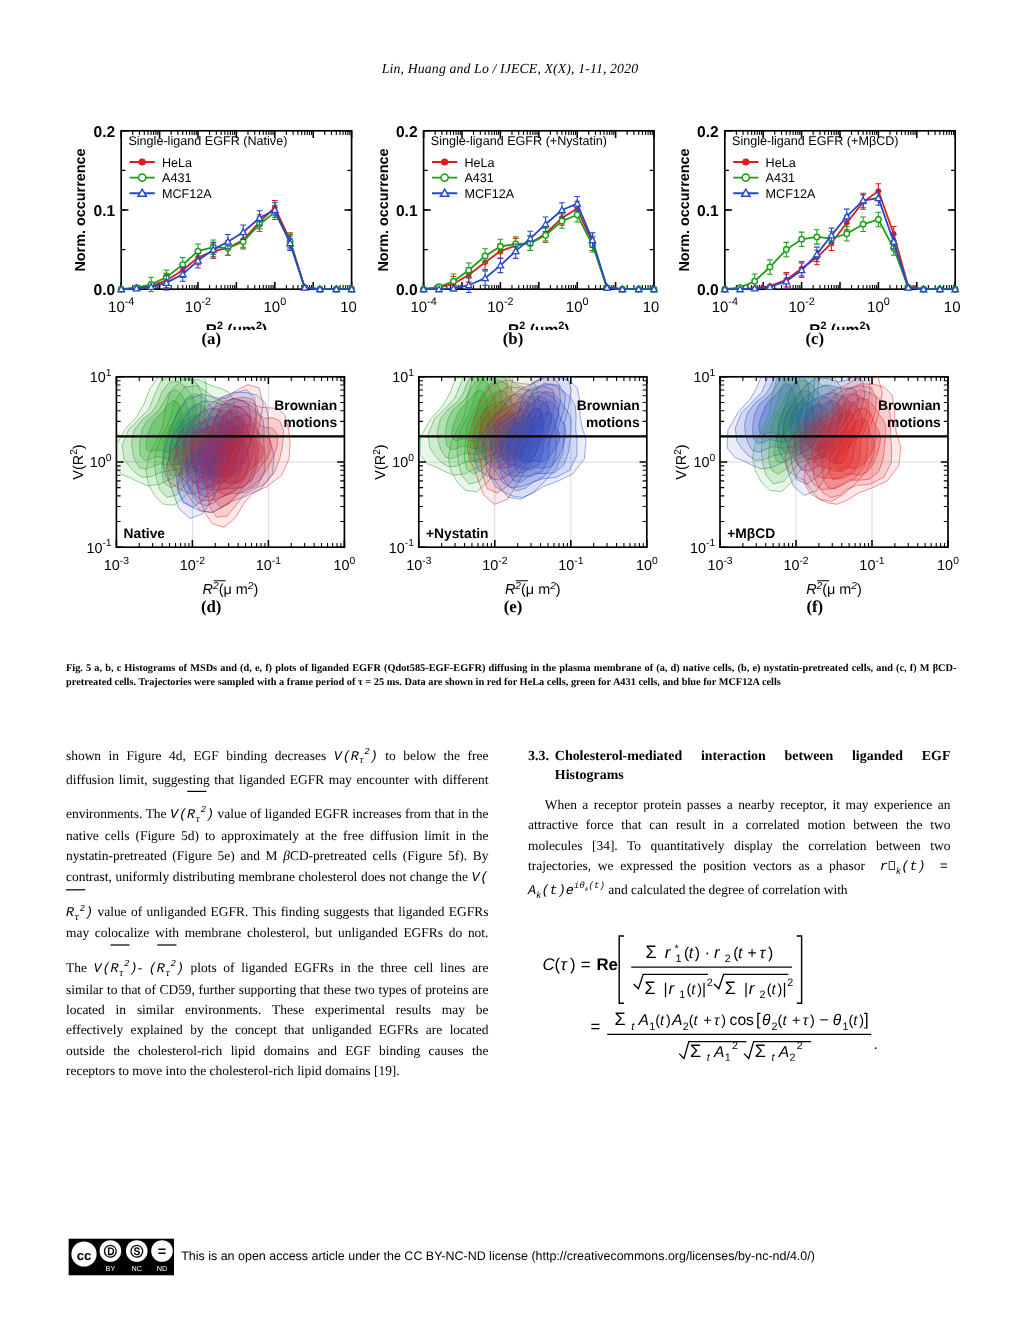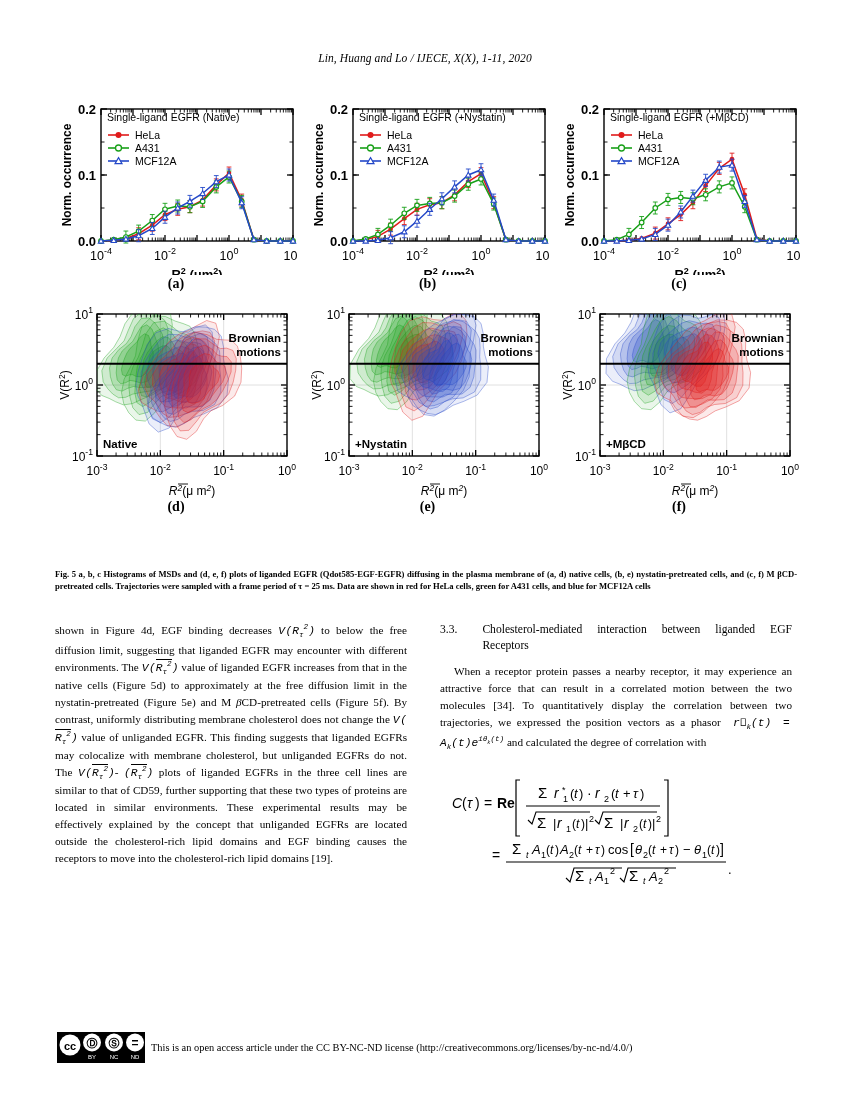--- a/index.html
+++ b/index.html
@@ -26,57 +26,57 @@
 
   .panel-caption{
     text-align:center;font-weight:bold;font-size:14px;
     margin-top:1px;font-family:"Liberation Serif",serif;
   }
   .row-captions{display:flex;justify-content:space-between;}
   .row-captions > div{width:242px;}
 
   
   .figcap{
-    position:absolute;top:568px;left:55px;width:742px;
+    position:absolute;top:550px;left:55px;width:742px;
     font-size:8.6px;font-weight:bold;line-height:1.42;
     text-align:justify;font-family:"Liberation Serif",serif;
   }
 
   
   .col{
     position:absolute;top:622px;width:352px;
     font-size:11.2px;line-height:1.52;text-align:justify;
     font-family:"Liberation Serif",serif;
   }
   .col-left{left:55px;}
   .col-right{left:440px;}
   .col p{margin:0;text-indent:14px;}
   .col p.noind{text-indent:0;}
   .sec-h{
-    font-weight:normal;font-size:11.6px;line-height:1.42;
-    margin:0 0 8px 0;display:flex;gap:25px;
+    font-weight:bold;font-size:11.6px;line-height:1.42;
+    margin:0 0 8px 0;display:flex;gap:5px;
   }
   .sec-h .num{flex:0 0 auto;}
   .sec-h .ttl{flex:1 1 auto;}
 
   
   .mathvar{font-style:italic;font-family:Liberation Mono, monospace;}
-  .ovl{border-top:1px solid #000;padding-top:0px;display:inline-block;line-height:1.05;}
+  .ovl{border-top:1px solid #000;padding-top:12px;display:inline-block;line-height:1.05;}
   sub,sup{font-size:.68em;}
 
   .eqblock{margin:12px 0 12px 0;font-size:12px;}
   .eq-svg{display:block;margin:0 auto;}
 
   
   .footer{
     position:absolute;left:57px;top:1032px;width:740px;
     display:flex;align-items:center;gap:6px;font-size:10.4px;
   }
   .cc-badge{flex:0 0 auto;}
-  .footer-text{font-family:Liberation Serif, serif;}
+  .footer-text{font-family:Liberation Sans, sans-serif;}
 
   svg{display:block;}
   text{font-family:"Liberation Sans",sans-serif;}
 </style>
 </head>
 <body>
 
 <div class="page">
 
   <div class="runhead">Lin, Huang and Lo / IJECE, X(X), 1-11, 2020</div>
@@ -1390,21 +1390,21 @@
   </div>
 
   <div class="col col-left">
     <p class="noind"><span>shown in Figure 4d, EGF binding decreases </span><span class="mathvar">V (<i>R</i><sub>τ</sub><sup>2</sup>)</span><span> to below the free diffusion limit, suggesting that liganded EGFR may encounter with different environments.  The </span><span class="mathvar">V (<span class="ovl"><i>R</i><sub>τ</sub><sup>2</sup></span>)</span><span> value of liganded EGFR increases from that in the native cells (Figure 5d) to approximately at the free diffusion limit in the nystatin-pretreated (Figure 5e) and M </span><i>β</i><span>CD-pretreated cells (Figure 5f).  By contrast, uniformly distributing membrane cholesterol does not change the </span><span class="mathvar">V (<span class="ovl"><i>R</i><sub>τ</sub><sup>2</sup></span>)</span><span> value of unliganded EGFR. This finding suggests that liganded EGFRs may colocalize with membrane cholesterol, but unliganded EGFRs do not.  The </span><span class="mathvar">V (<span class="ovl"><i>R</i><sub>τ</sub><sup>2</sup></span>)</span><span>- </span><span class="mathvar">(<span class="ovl"><i>R</i><sub>τ</sub><sup>2</sup></span>)</span><span> plots of liganded EGFRs in the three cell lines are similar to that of CD59, further supporting that these two types of proteins are located in similar environments.  These experimental results may be effectively explained by the concept that unliganded EGFRs are located outside the cholesterol-rich lipid domains and EGF binding causes the receptors to move into the cholesterol-rich lipid domains [19].</span></p>
   </div>
 
   <div class="col col-right">
 
     <div class="sec-h">
       <span class="num">3.3.</span>
-      <span class="ttl">Cholesterol-mediated interaction between liganded EGF Receptors</span>
+      <span class="ttl">Cholesterol-mediated interaction between liganded EGF Histograms</span>
     </div>
 
     <p><span>When a receptor protein passes a nearby receptor, it may experience an attractive force that can result in a correlated motion between the two molecules [34].  To quantitatively display the correlation between two trajectories, we expressed the position vectors as a phasor </span><span class="mathvar"> <i>r⃗</i><sub>k</sub>(t)  =  A<sub>k</sub>(t)e<sup>iθ<sub>k</sub>(t)</sup></span><span> and calculated the degree of correlation with</span></p>
 
     <div class="eqblock">
       <svg class="eq-svg" width="340" height="118" viewBox="0 0 340 118">
         <g font-family="Liberation Serif, serif" fill="#000">
 
           <text x="6" y="42" font-size="14" font-style="italic">C</text>
           <text x="16" y="42" font-size="14">(</text>

